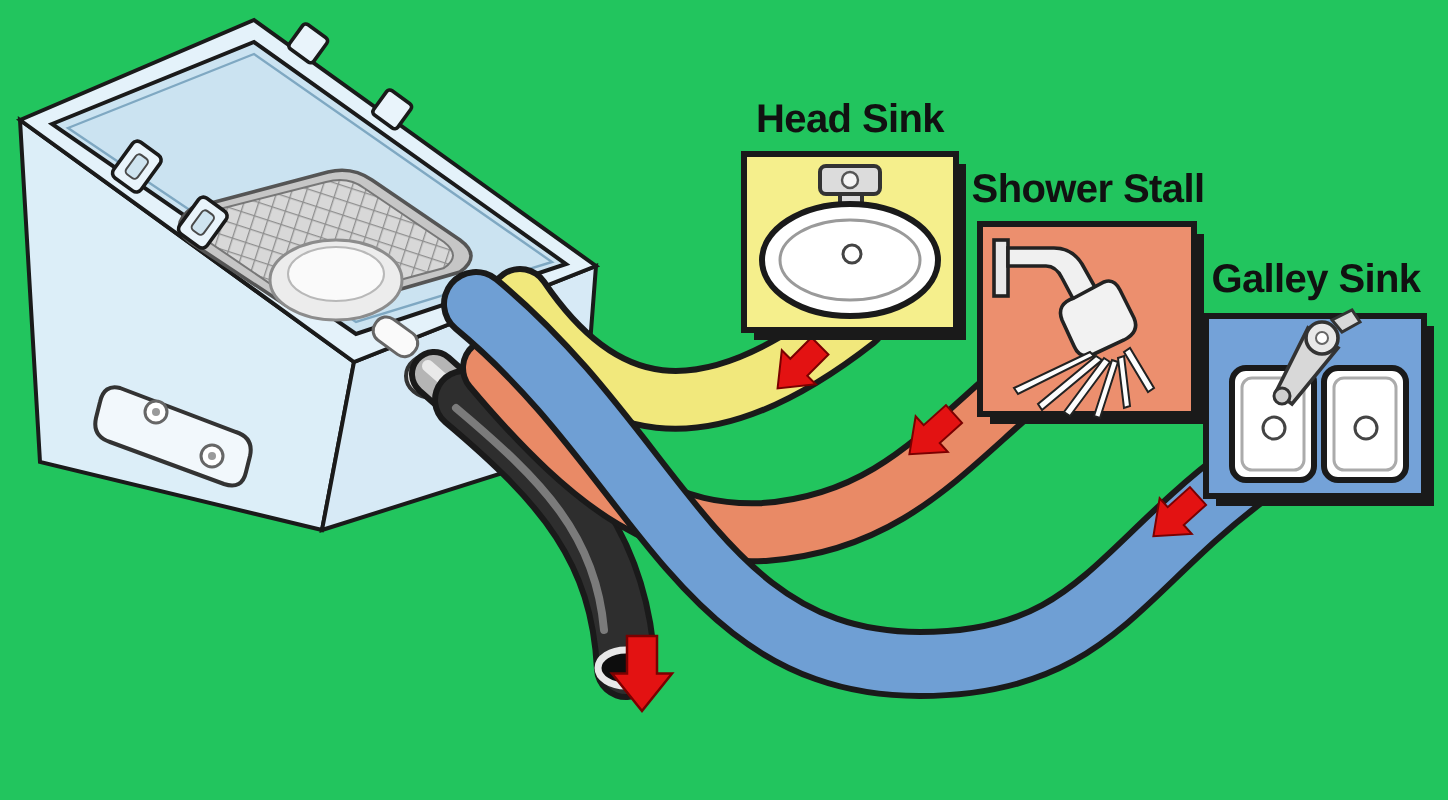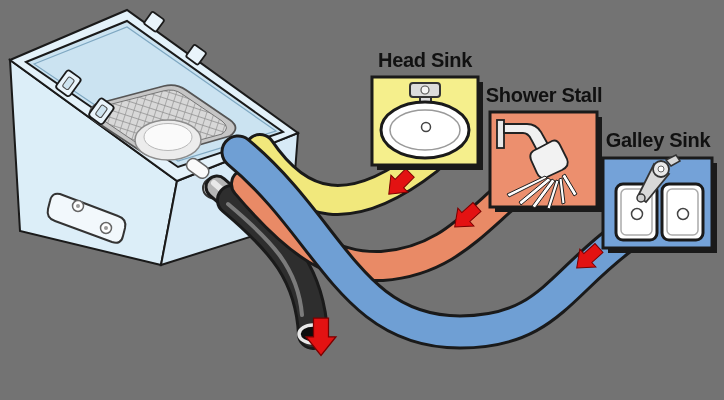--- a/index.html
+++ b/index.html
@@ -1,17 +1,17 @@
 <!DOCTYPE html>
 <html><head>
 <meta charset="utf-8">
 <style>
   html,body { margin:0; padding:0; background:#ffffff; }
   .stage {
-    position:relative; width:724px; height:400px; background:#737373;
+    position:relative; width:724px; height:400px; background:#22c55e;
     font-family:"Liberation Sans", sans-serif; overflow:hidden;
   }
   .stage svg { position:absolute; left:0; top:0; }
   .lbl {
     position:absolute; font-weight:bold; color:#111; font-size:20px;
     text-align:center; white-space:nowrap; line-height:1.1;
     letter-spacing:-0.3px;
   }
   .lbl-head   { left:368px; top:49px;  width:114px; }
   .lbl-shower { left:483px; top:84px;  width:122px; }

